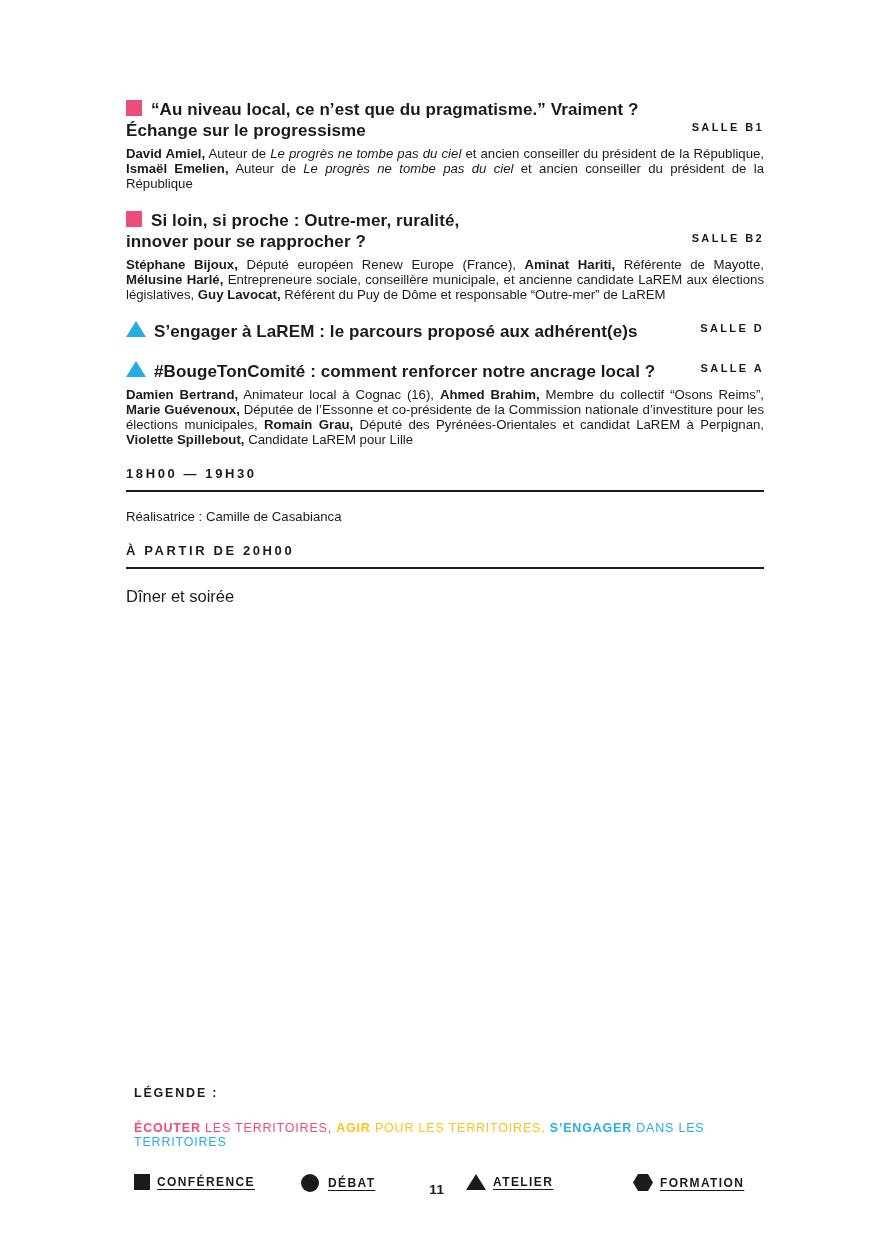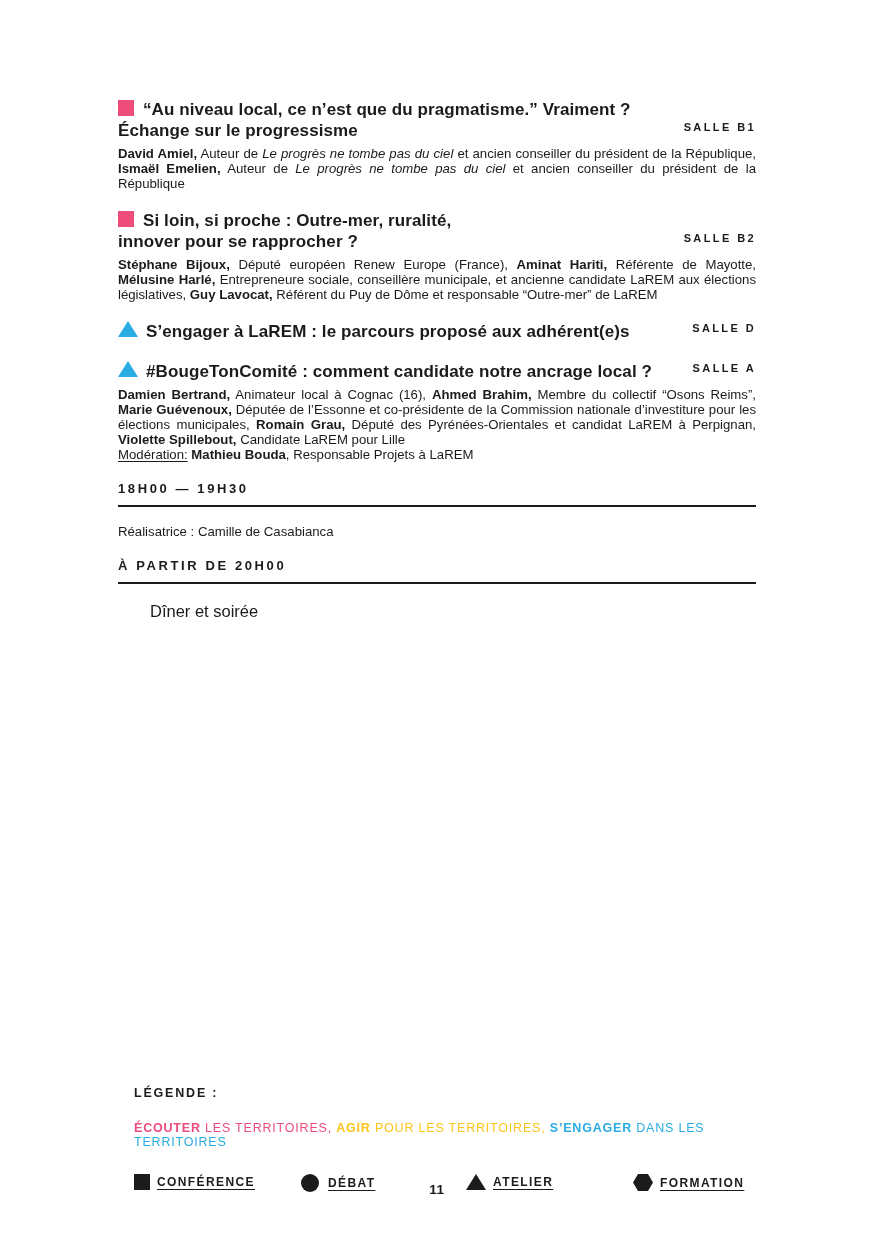--- a/index.html
+++ b/index.html
@@ -1,19 +1,19 @@
 <!DOCTYPE html>
 <html><head>
 <meta charset="utf-8">
 <style>
   * { margin:0; padding:0; box-sizing:border-box; }
   html,body { width:874px; height:1240px; background:#fff; overflow:hidden; }
   body { font-family:"Liberation Sans", sans-serif; color:#1b1b1b; position:relative; }
 
-  .content { position:absolute; left:118px; top:99px; width:638px; }
+  .content { position:absolute; left:126px; top:99px; width:638px; }
 
   
   .session { margin-bottom:19px; }
   .title-wrap { position:relative; font-size:17px; line-height:21px; font-weight:700; letter-spacing:0.1px; }
   .title-wrap.regular { font-weight:400; }
   .icon-square { display:inline-block; width:16px; height:16px; margin-right:9px; transform:translateY(1px); }
   .icon-triangle { display:inline-block; width:0; height:0; border-left:10px solid transparent;
                    border-right:10px solid transparent; border-bottom:16px solid #2AACE3; margin-right:8px; }
   .room { position:absolute; right:0; bottom:3px; font-size:11px; font-weight:700; letter-spacing:2.4px; }
   .speakers { margin-top:5px; font-size:13.2px; line-height:15px; text-align:justify; }
@@ -21,21 +21,21 @@
 
   .b { font-weight:700; }
   .i { font-style:italic; }
   .u { text-decoration:underline; text-underline-offset:2px; }
 
   
   .time-section { margin-top:9px; margin-bottom:17px; }
   .time-label { font-size:13px; font-weight:700; letter-spacing:2.6px; }
   .rule { border-bottom:2px solid #1b1b1b; margin-top:9px; }
 
-  .plain { font-size:16.5px; line-height:20px;margin-left:32px; }
+  .plain { font-size:16.5px; line-height:20px; }
 
   
   .legend { position:absolute; left:134px; top:1086px; width:638px; }
   .legend-title { font-size:12.5px; font-weight:700; letter-spacing:1.8px; }
   .legend-line { margin-top:21px; font-size:12.5px; letter-spacing:0.8px; }
   .legend-items { position:relative; margin-top:25px; height:20px; }
   .legend-item { position:absolute; top:0; display:flex; align-items:center; gap:7px; }
   .legend-item .label { font-size:12px; font-weight:700; letter-spacing:1.4px;
                         text-decoration:underline; text-underline-offset:3px; }
   .shape-square { width:16px; height:16px; background:#1b1b1b; }
@@ -58,23 +58,22 @@
         <p class="speakers"><span class="b">David Amiel,</span><span> Auteur de </span><span class="i">Le progrès ne tombe pas du ciel</span><span> et ancien conseiller du président de la République, </span><span class="b">Ismaël Emelien,</span><span> Auteur de </span><span class="i">Le progrès ne tombe pas du ciel</span><span> et ancien conseiller du président de la République</span></p>
       </div>
       <div class="session">
         <div class="title-wrap"><span class="icon-square" style="background: rgb(238, 77, 123);"></span><span>Si loin, si proche : Outre-mer, ruralité,</span><br><span>innover pour se rapprocher ?</span><span class="room">SALLE B2</span></div>
         <p class="speakers"><span class="b">Stéphane Bijoux,</span><span> Député européen Renew Europe (France), </span><span class="b">Aminat Hariti,</span><span> Référente de Mayotte, </span><span class="b">Mélusine Harlé,</span><span> Entrepreneure sociale, conseillère municipale, et ancienne candidate LaREM aux élections législatives, </span><span class="b">Guy Lavocat,</span><span> Référent du Puy de Dôme et responsable “Outre-mer” de LaREM</span></p>
       </div>
       <div class="session">
         <div class="title-wrap"><span class="icon-triangle" style="border-bottom-color: rgb(42, 172, 227);"></span><span>S’engager à LaREM : le parcours proposé aux adhérent(e)s</span><span class="room">SALLE D</span></div>
       </div>
       <div class="session">
-        <div class="title-wrap"><span class="icon-triangle" style="border-bottom-color: rgb(42, 172, 227);"></span><span>#BougeTonComité : comment candidate notre ancrage local ?</span><span class="room">SALLE A</span></div>
+        <div class="title-wrap"><span class="icon-triangle" style="border-bottom-color: rgb(42, 172, 227);"></span><span>#BougeTonComité : comment renforcer notre ancrage local ?</span><span class="room">SALLE A</span></div>
         <p class="speakers"><span class="b">Damien Bertrand,</span><span> Animateur local à Cognac (16), </span><span class="b">Ahmed Brahim,</span><span> Membre du collectif “Osons Reims”, </span><span class="b">Marie Guévenoux,</span><span> Députée de l’Essonne et co-présidente de la Commission nationale d’investiture pour les élections municipales, </span><span class="b">Romain Grau,</span><span> Député des Pyrénées-Orientales et candidat LaREM à Perpignan, </span><span class="b">Violette Spillebout,</span><span> Candidate LaREM pour Lille</span></p>
-        <p class="speakers"><span class="u">Modération:</span><span> </span><span class="b">Mathieu Bouda</span><span>, Responsable Projets à LaREM</span></p>
       </div>
       <div class="time-section">
         <div class="time-label">18H00 — 19H30</div>
         <div class="rule"></div>
       </div>
       <div class="session">
         <p class="speakers"><span>Réalisatrice : Camille de Casabianca</span></p>
       </div>
       <div class="time-section">
         <div class="time-label">À PARTIR DE 20H00</div>

